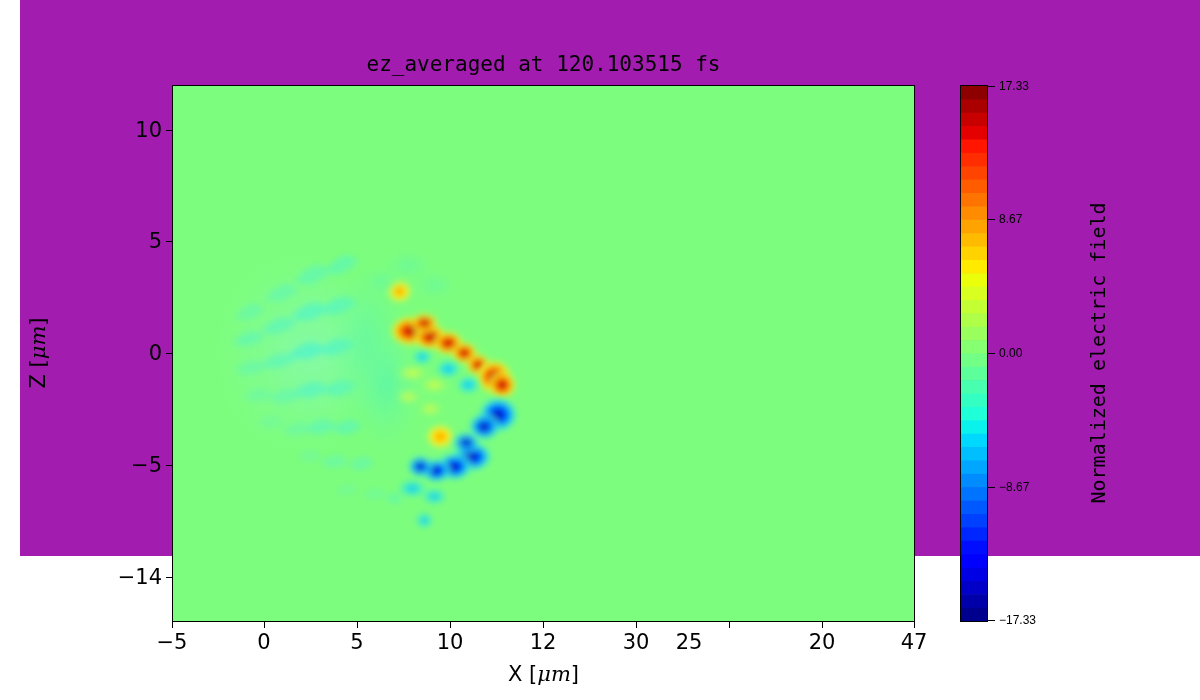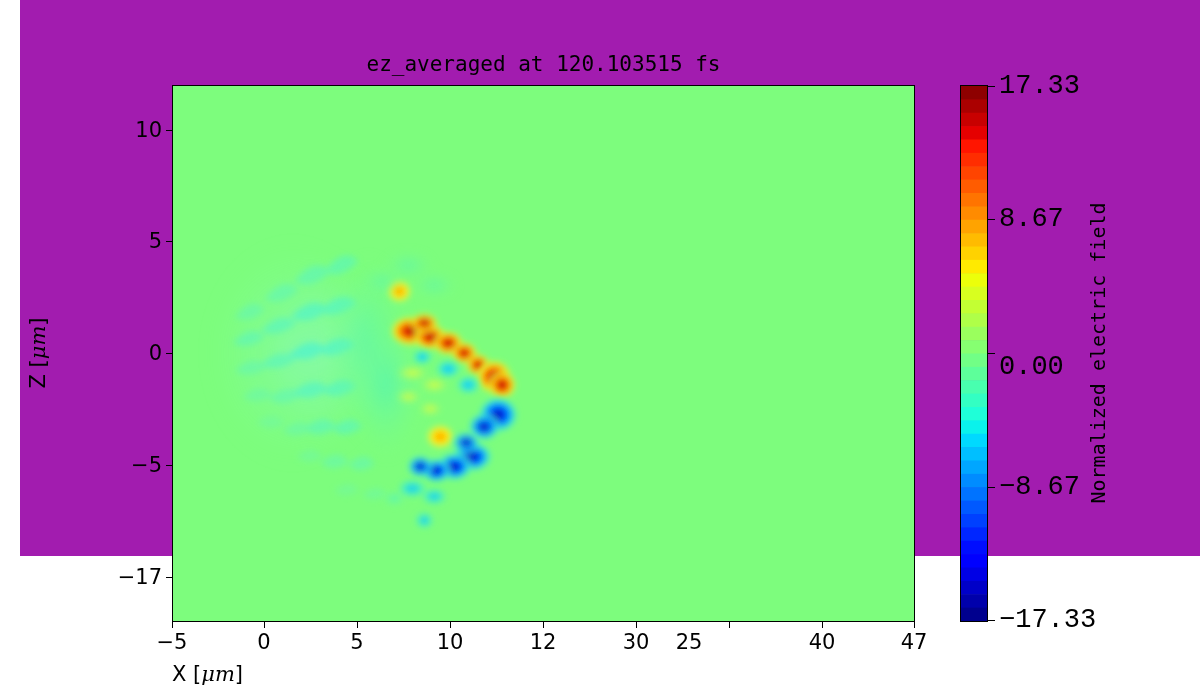--- a/index.html
+++ b/index.html
@@ -30,43 +30,43 @@
          border-top:1.6px solid #000;}
   .xticklabel{position:absolute;top:630px;transform:translateX(-50%);
          font-size:21px;color:#000;white-space:pre;
          font-family:"DejaVu Sans","Liberation Sans",sans-serif;}
   .yticklabel{position:absolute;right:1058px;transform:translateY(-50%);
          font-size:21px;color:#000;text-align:right;white-space:pre;
          font-family:"DejaVu Sans","Liberation Sans",sans-serif;}
 
   
   #xlabel{
-    position:absolute;left:152px;top:662px;width:743px;text-align:left;
+    position:absolute;left:152px;top:662px;width:743px;text-align:center;
     font-size:21px;color:#000;white-space:pre;
     font-family:"DejaVu Sans","Liberation Sans",sans-serif;
   }
   #ylabel{
     position:absolute;left:18px;top:353px;
     transform:translate(-50%,-50%) rotate(-90deg);
     font-size:21px;color:#000;white-space:pre;
     font-family:"DejaVu Sans","Liberation Sans",sans-serif;
   }
   .mu{font-style:italic;font-family:"DejaVu Serif","Liberation Serif",serif;}
 
   
   #colorbar{
     position:absolute;left:940px;top:85px;width:28px;height:537px;
     border:1.4px solid #000;box-sizing:border-box;overflow:hidden;
   }
   #cbar-bands{width:100%;height:100%;display:block;}
   .cbtick{position:absolute;left:968px;width:7px;height:0;
           border-top:1.6px solid #000;}
   .cbticklabel{position:absolute;left:979px;transform:translateY(-50%);
-          font-size:27px;color:#000;white-space:pre;
-          font-family:Liberation Mono, monospace;}
+          font-size:12px;color:#000;white-space:pre;
+          font-family:Liberation Sans, sans-serif;}
   #cbar-label{
     position:absolute;left:1078px;top:353px;
     transform:translate(-50%,-50%) rotate(-90deg);
     font-size:20px;color:#000;white-space:pre;
     font-family:"DejaVu Sans Mono","Liberation Mono",monospace;
   }
 </style>
 </head>
 <body>
 
@@ -253,34 +253,34 @@
   <div class="xtick" style="left:802px"></div>
   <div class="xtick" style="left:894px"></div>
 
   <div class="xticklabel" style="left:152px">−5</div>
   <div class="xticklabel" style="left:244px">0</div>
   <div class="xticklabel" style="left:337px">5</div>
   <div class="xticklabel" style="left:430px">10</div>
   <div class="xticklabel" style="left:523px">12</div>
   <div class="xticklabel" style="left:616px">30</div>
   <div class="xticklabel" style="left:669px">25</div>
-  <div class="xticklabel" style="left:802px">40</div>
+  <div class="xticklabel" style="left:802px">20</div>
   <div class="xticklabel" style="left:894px">47</div>
 
   <div class="ytick" style="top:130px"></div>
   <div class="ytick" style="top:241px"></div>
   <div class="ytick" style="top:353px"></div>
   <div class="ytick" style="top:465px"></div>
   <div class="ytick" style="top:577px"></div>
 
   <div class="yticklabel" style="top:130px">10</div>
   <div class="yticklabel" style="top:241px">5</div>
   <div class="yticklabel" style="top:353px">0</div>
   <div class="yticklabel" style="top:465px">−5</div>
-  <div class="yticklabel" style="top:577px">−17</div>
+  <div class="yticklabel" style="top:577px">−14</div>
 
   <div id="xlabel"><span>X [</span><span class="mu">μm</span><span>]</span></div>
 
   <div id="ylabel"><span>Z [</span><span class="mu">μm</span><span>]</span></div>
 
   <div id="colorbar">
     <svg id="cbar-bands" viewBox="0 0 28 537" preserveAspectRatio="none">
         <rect x="0" y="0.00" width="28" height="14.03" fill="rgb(142,0,0)"></rect>
         <rect x="0" y="13.43" width="28" height="14.03" fill="rgb(171,0,0)"></rect>
         <rect x="0" y="26.85" width="28" height="14.03" fill="rgb(200,0,0)"></rect>
@@ -325,19 +325,19 @@
   </div>
 
   <div class="cbtick" style="top:86px"></div>
   <div class="cbtick" style="top:219px"></div>
   <div class="cbtick" style="top:353px"></div>
   <div class="cbtick" style="top:487px"></div>
   <div class="cbtick" style="top:620px"></div>
 
   <div class="cbticklabel" style="top:86px">17.33</div>
   <div class="cbticklabel" style="top:219px">8.67</div>
-  <div class="cbticklabel" style="top:367px">0.00</div>
+  <div class="cbticklabel" style="top:353px">0.00</div>
   <div class="cbticklabel" style="top:487px">−8.67</div>
   <div class="cbticklabel" style="top:620px">−17.33</div>
 
   <div id="cbar-label">Normalized electric field</div>
 
 </div>
 
 </body></html>

